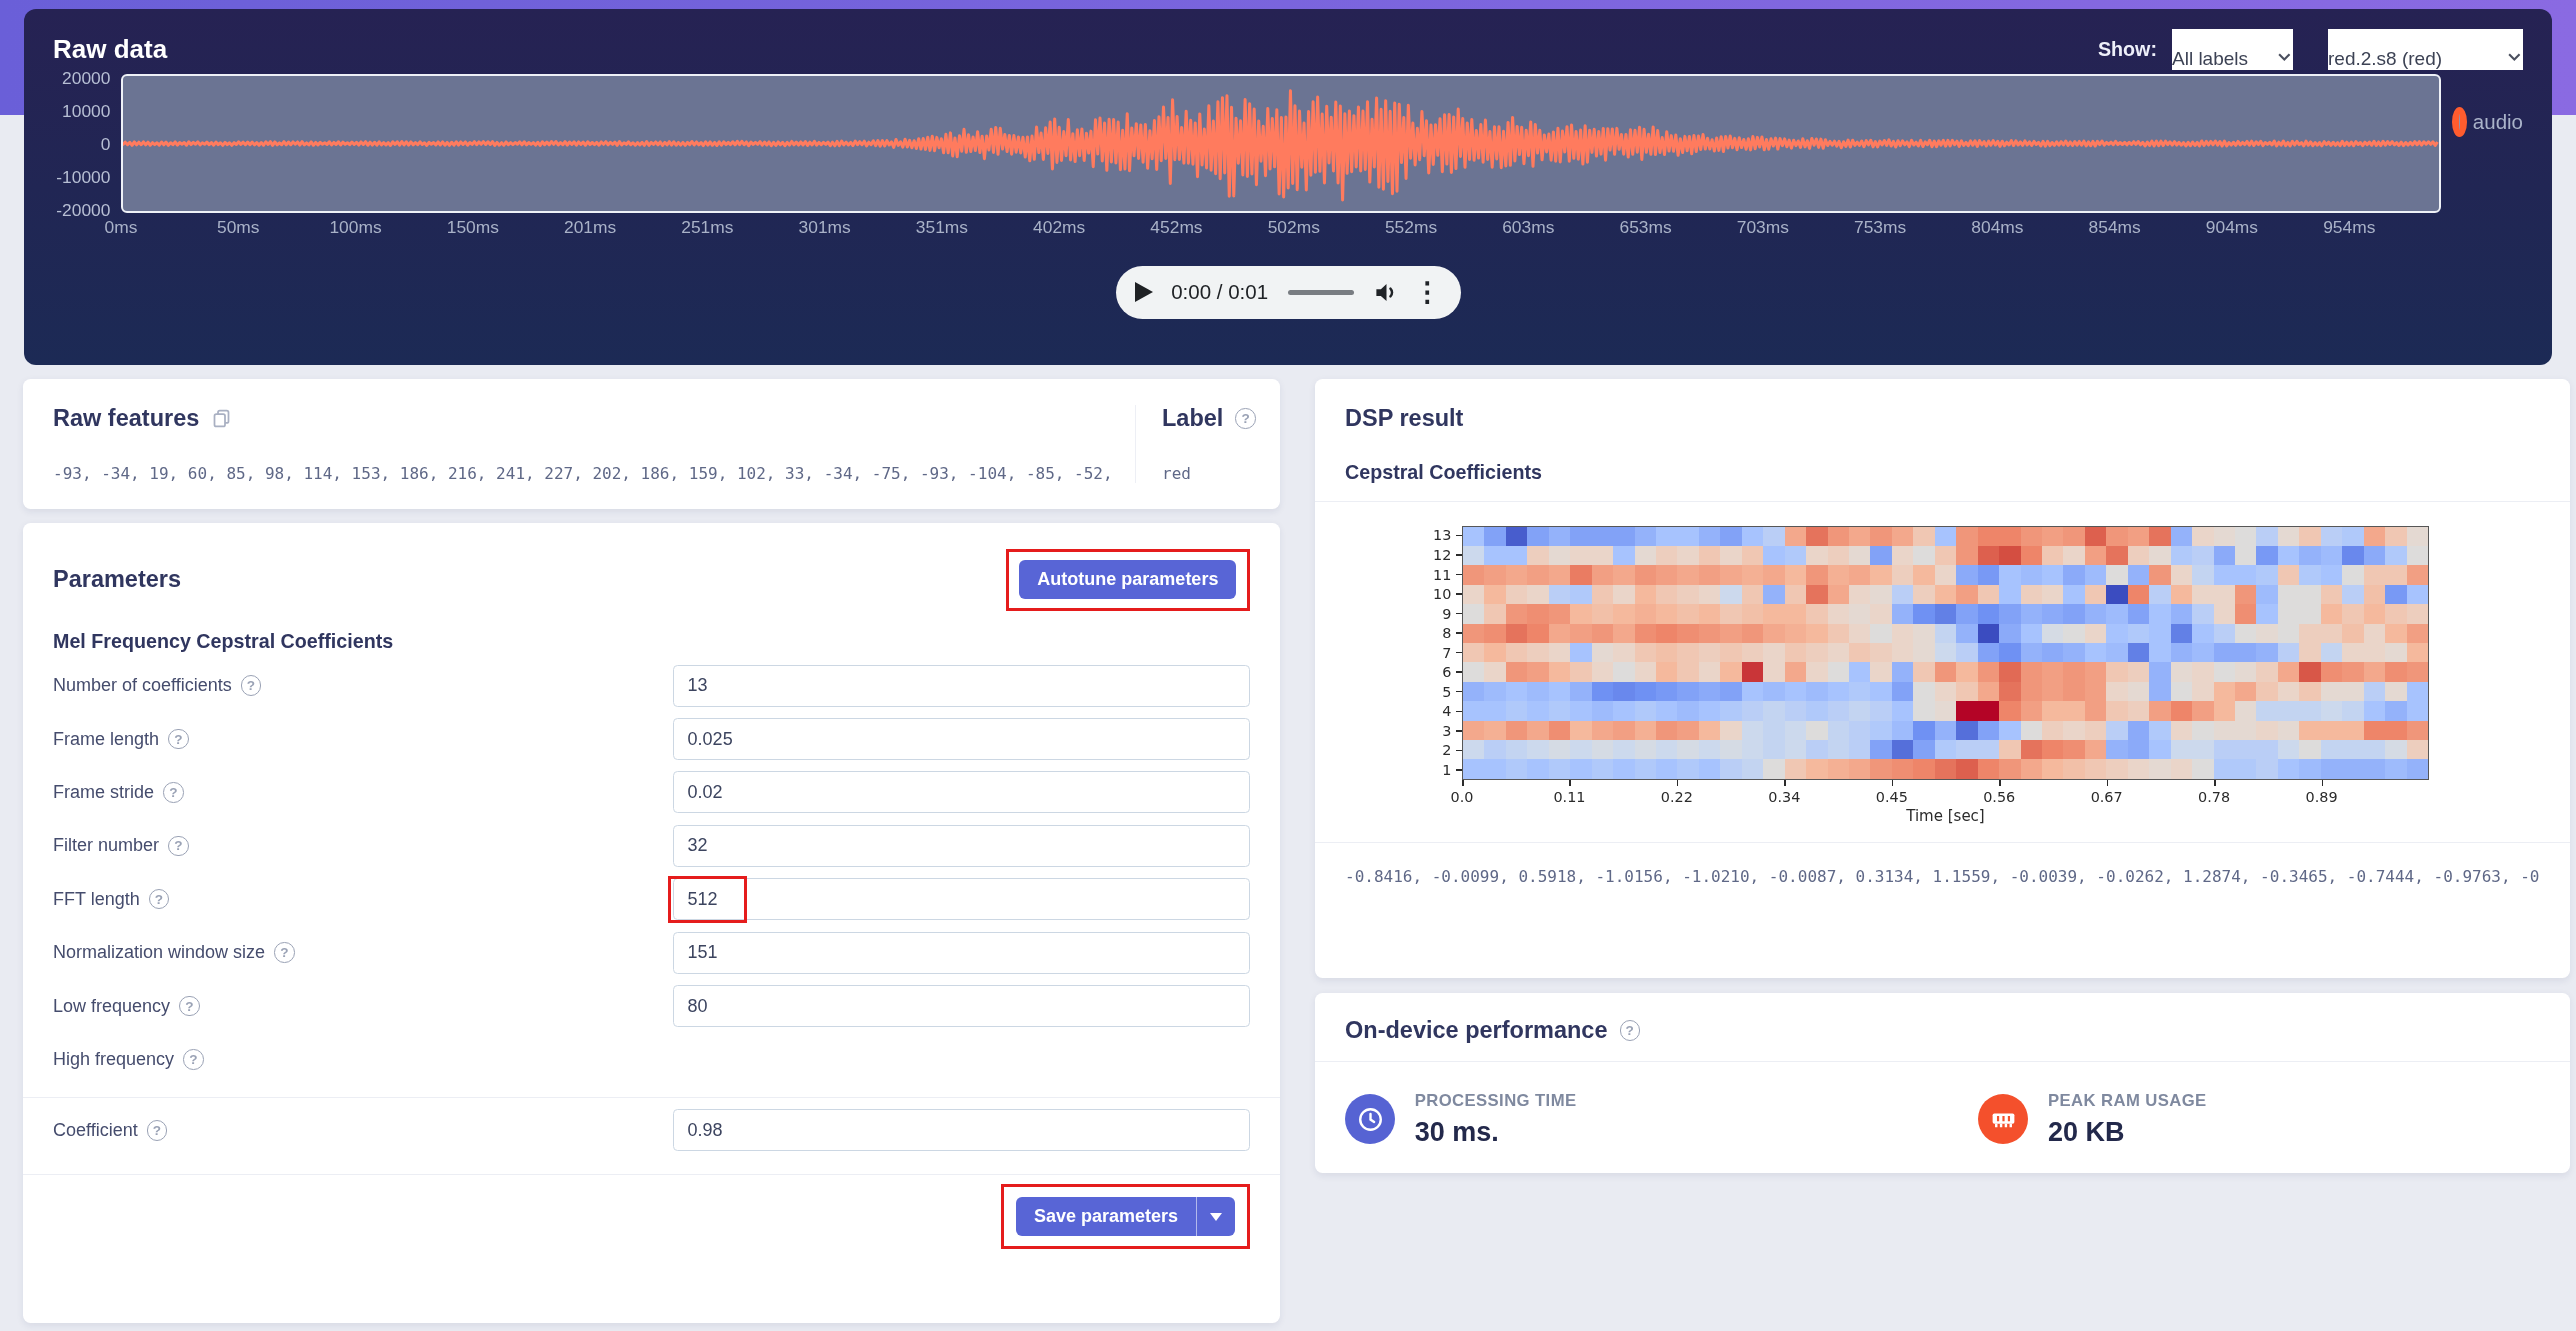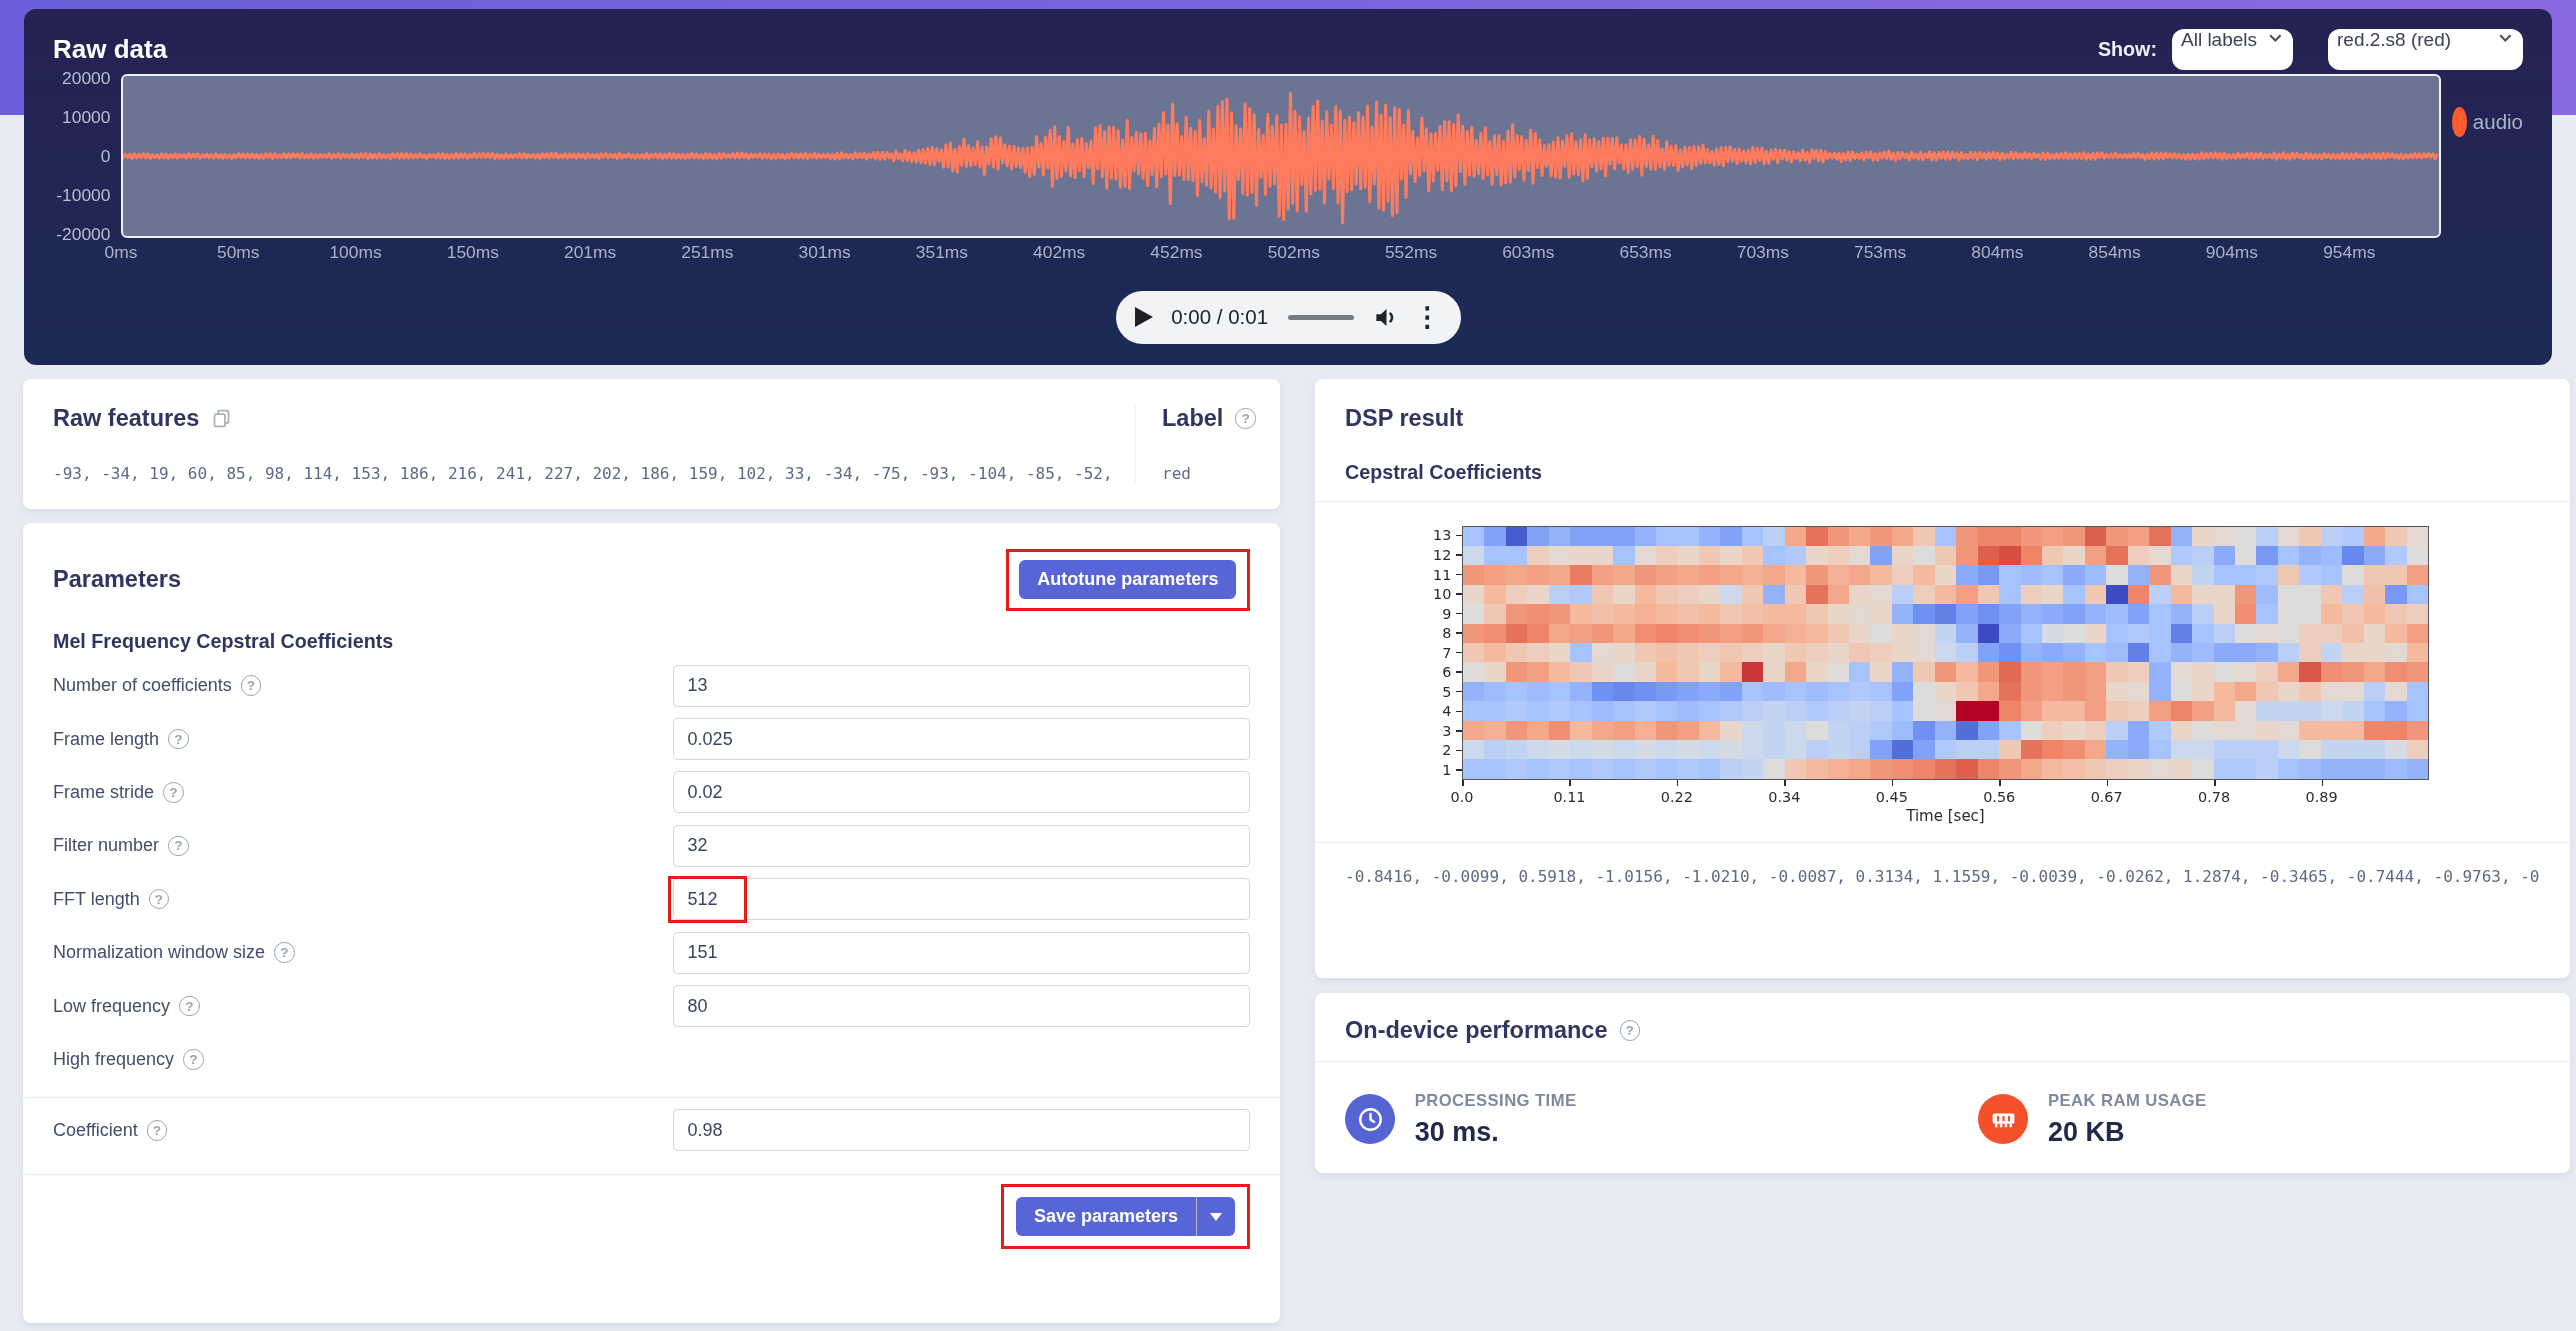--- a/index.html
+++ b/index.html
@@ -12,26 +12,26 @@
     background:linear-gradient(90deg,#6a5fd8,#8a6ae2); }
 
   
   .dark-card { position:absolute; left:24px; right:24px; top:9px; height:356px;
     background:linear-gradient(180deg,#262253,#1c2a55); border-radius:12px;
     padding:16.7px 29px; }
   .dc-header { display:flex; align-items:center; height:47px; }
   .dc-title { color:#ffffff; font-size:26px; font-weight:bold; }
   .dc-controls { margin-left:auto; display:flex; align-items:center; }
   .show-label { color:#eef0fa; font-size:19.7px; font-weight:bold; margin-right:15px; }
-  .select { background:#fff; border-radius:12px; height:41px; display:flex; align-items:flex-start;
-    justify-content:space-between; padding:0 9px; font-size:19px; color:#3c4254; cursor:pointer; }
+  .select { background:#fff; border-radius:0; height:41px; display:flex; align-items:flex-end;
+    justify-content:space-between; padding:0 0; font-size:19px; color:#3c4254; cursor:pointer; }
   .sel1 { width:121px; }
   .sel2 { width:195px; margin-left:35px; }
 
-  .wave-row { display:flex; height:164px; margin-top:1.5px; }
+  .wave-row { display:flex; height:139px; margin-top:1.5px; }
   .ycol { width:68px; position:relative; }
   .ylab { position:absolute; right:10.6px; transform:translateY(-50%); color:#b7bfd4; font-size:17.4px; }
   .plot { flex:1; background:#6b7493; border:2.3px solid #eef1f7; border-radius:6px;
     position:relative; overflow:hidden; }
   .plot svg { position:absolute; inset:0; width:100%; height:100%; }
   .legend { width:82px; align-self:flex-start; margin-top:33px; display:flex; align-items:center; padding-left:10.6px; }
   .legend-ring { width:30px; height:30px; border-radius:50%; background:#8d97b3; border:7.6px solid #ff5c2e; }
   .legend-text { color:#aab3c9; font-size:20.5px; margin-left:6px; }
   .xlabels { margin-left:68px; margin-right:82px; position:relative; height:36px; margin-top:3px; }
   .xlab { position:absolute; top:1px; transform:translateX(-50%); color:#a9b2c8; font-size:17.4px; white-space:nowrap; }

